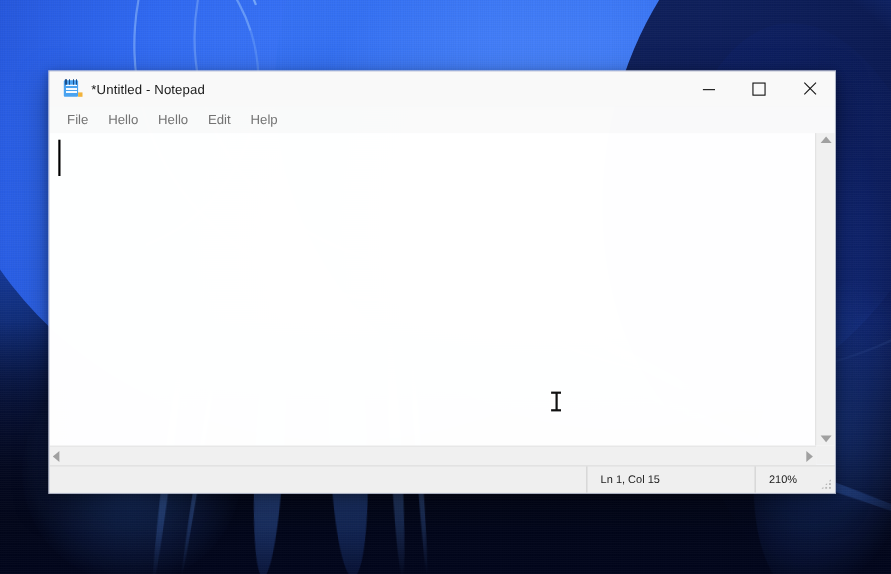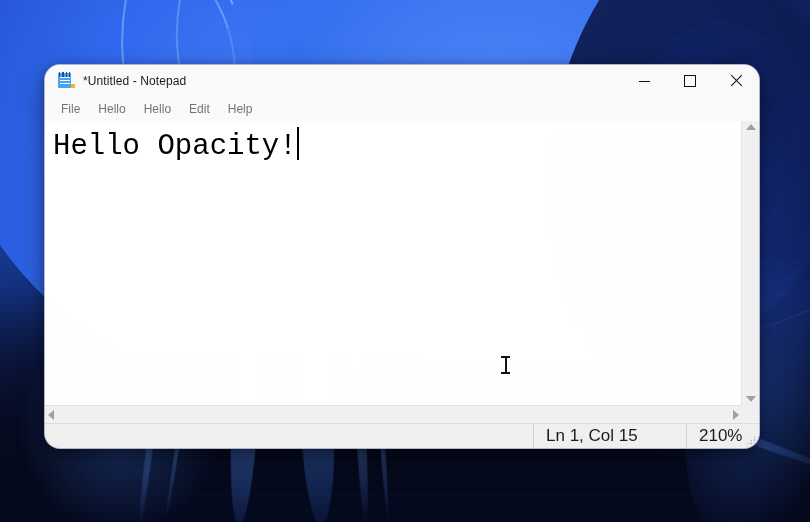--- a/index.html
+++ b/index.html
@@ -117,21 +117,21 @@
     pointer-events: none;
   }
 
   
   #notepad {
     position: absolute;
     left: 44px;
     top: 64px;
     width: 714px;
     height: 383px;
-    border-radius: 16px;
+    border-radius: 0;
     background: rgba(255,255,255,0.955);
     box-shadow: 0 10px 28px rgba(0,0,0,.38), 0 2px 8px rgba(0,0,0,.28);
     border: 1px solid rgba(120,130,160,.55);
     overflow: hidden;
     display: flex;
     flex-direction: column;
   }
 
   .titlebar {
     height: 32px;
@@ -297,21 +297,21 @@
   .tri-right { border-top: 5px solid transparent; border-bottom: 5px solid transparent; border-left: 6px solid #a0a0a0; }
   .corner-box { flex: 0 0 17px; width: 17px; height: 17px; background: #f0f0f0; }
 
   .statusbar {
     height: 24px;
     flex: 0 0 24px;
     display: flex;
     align-items: center;
     background: rgba(238,238,238,0.94);
     border-top: 1px solid #dcdcdc;
-    font-size: 17px;
+    font-size: 10px;
     color: #1b1b1b;
     position: relative;
   }
   .status-spacer { flex: 1 1 auto; height: 100%; }
   .status-cell {
     height: 100%;
     display: flex; align-items: center;
     padding: 0 12px;
     border-left: 1px solid #cfcfcf;
     white-space: nowrap;
@@ -389,21 +389,21 @@
     <div class="menubar">
       <div class="menu-item">File</div>
       <div class="menu-item">Hello</div>
       <div class="menu-item">Hello</div>
       <div class="menu-item">Edit</div>
       <div class="menu-item">Help</div>
     </div>
 
     <div class="editor-area">
       <div class="text-canvas">
-        <span class="doc-line">Hello Opacity!</span><span class="caret"></span>
+        <span class="caret"></span>
         <div class="ibeam"></div>
       </div>
       <div class="vscroll">
         <div class="tri tri-up"></div>
         <div class="tri tri-down"></div>
       </div>
     </div>
 
     <div style="display:flex;flex:0 0 17px;">
       <div class="hscroll" style="flex:1 1 auto;">

